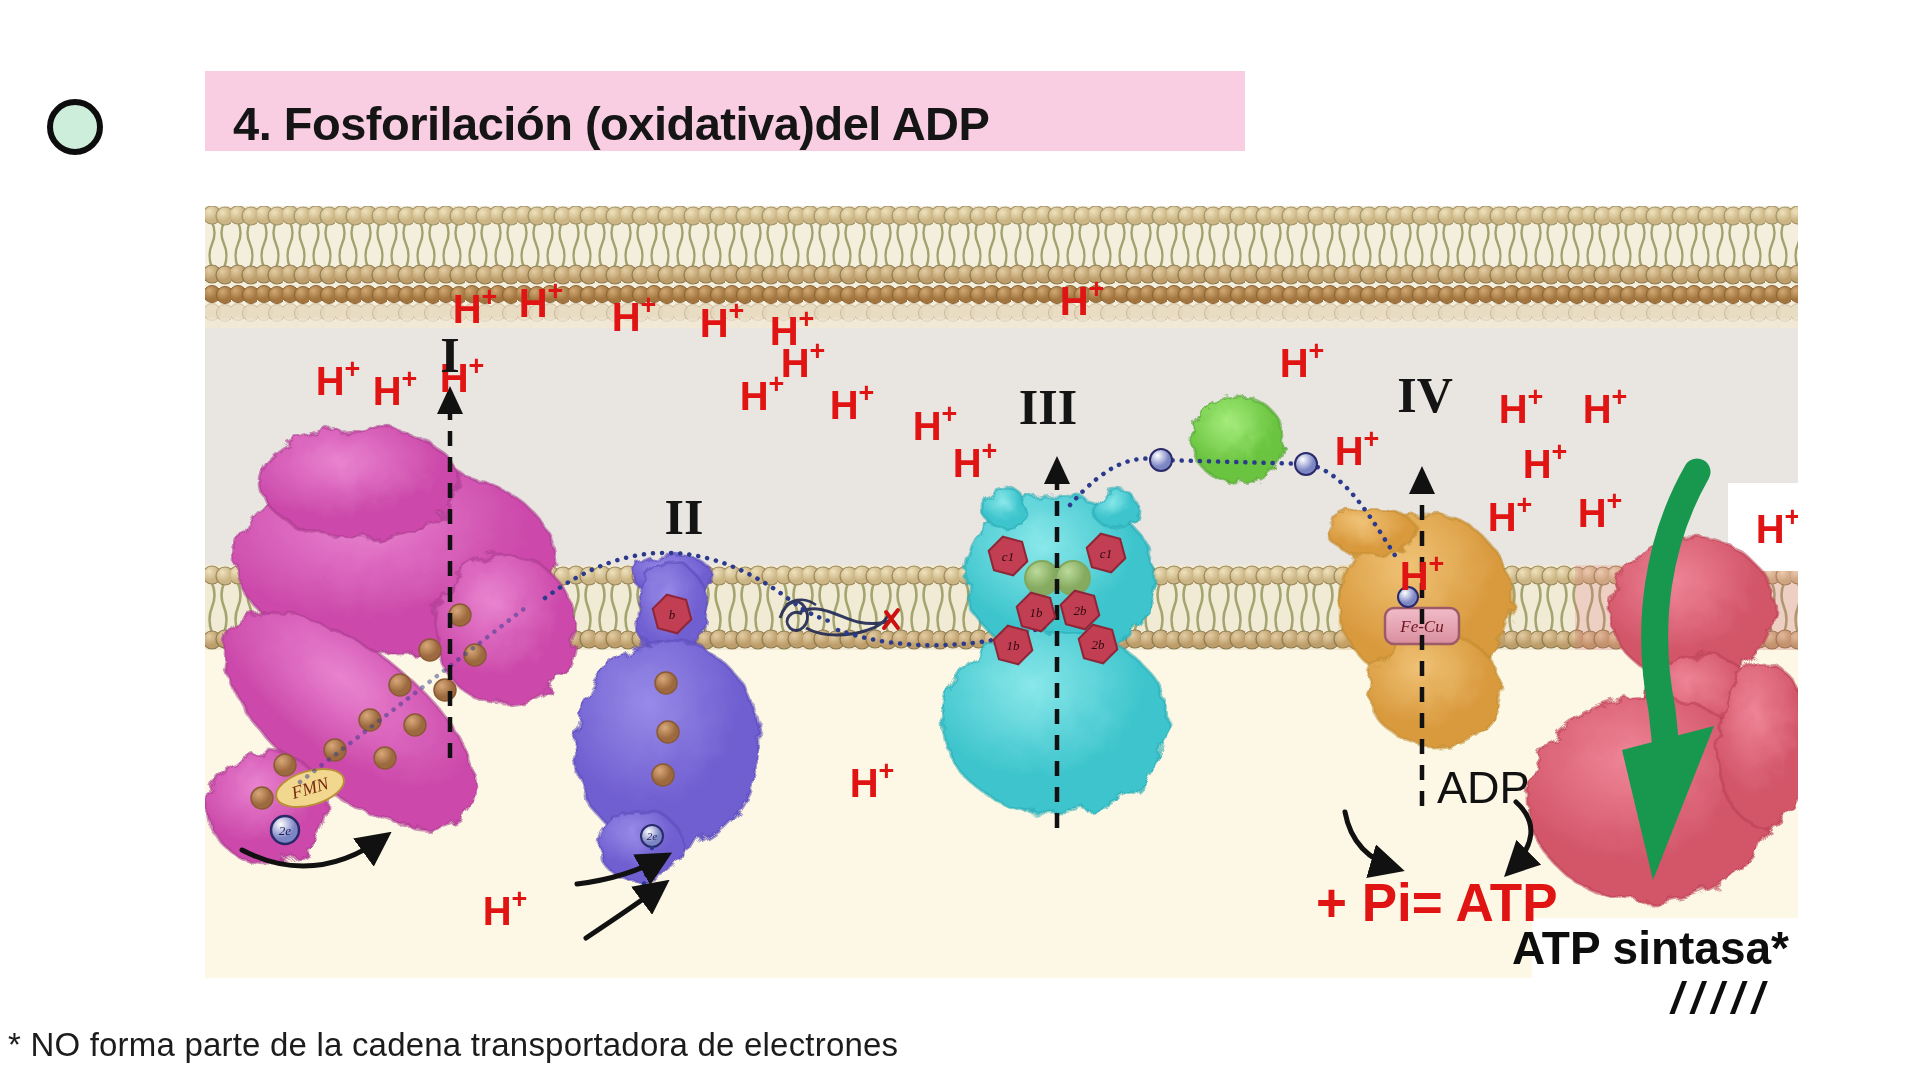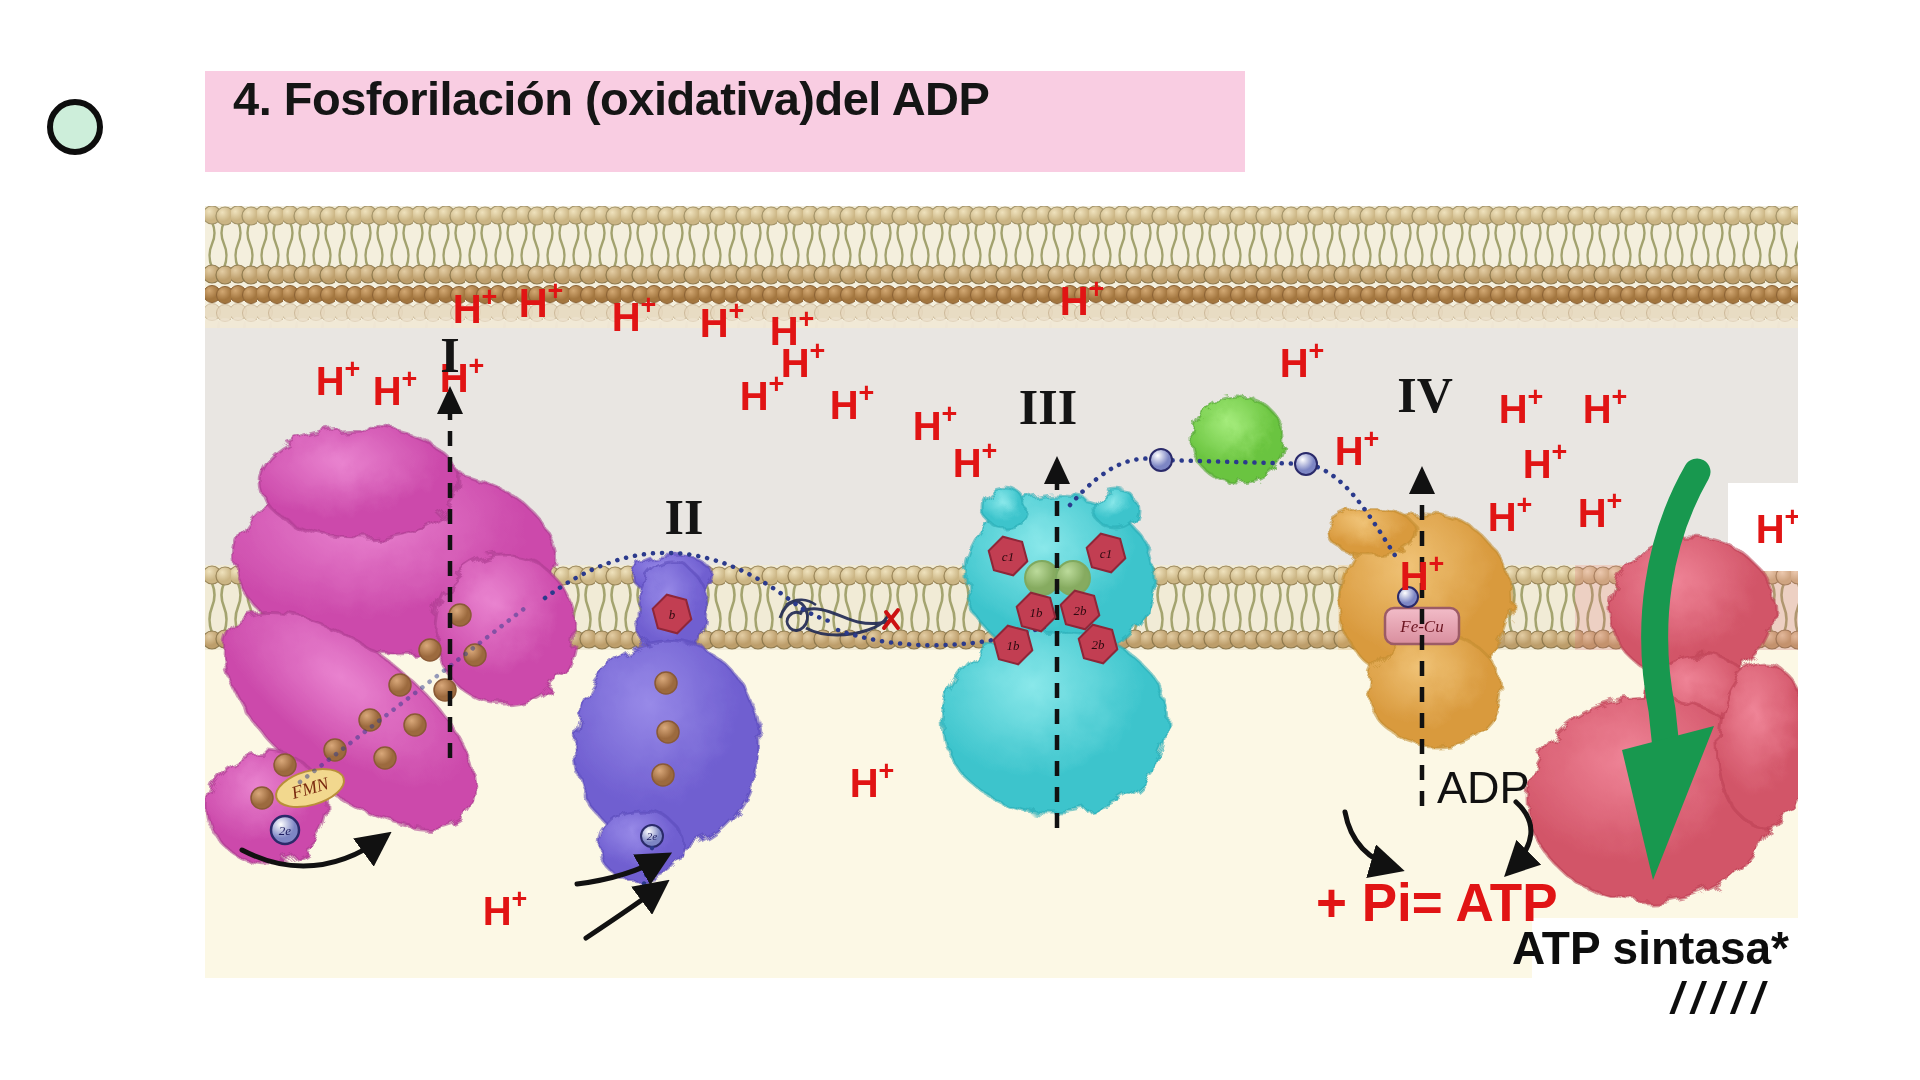--- a/index.html
+++ b/index.html
@@ -5,22 +5,22 @@
   :root{
     --title_bg:#f9cde2; --bullet_fill:#cdeeda; --hplus_red:#e11414;
     --intermembrane_gray:#e9e6e2; --matrix_cream:#fcf8e5; --green_arrow:#18984f;
   }
   *{margin:0;padding:0;box-sizing:border-box}
   html,body{width:1920px;height:1080px;background:#fff;overflow:hidden;
     font-family:"Liberation Sans",sans-serif;}
   .slide{position:relative;width:1920px;height:1080px;background:#fff;}
   .bullet{position:absolute;left:47px;top:99px;width:56px;height:56px;border-radius:50%;
     border:6px solid #0d0d0d;background:var(--bullet_fill);}
-  .titlebar{position:absolute;left:205px;top:71px;width:1040px;height:101px;
-    background:var(--title_bg);display:flex;align-items:flex-start;padding-left:28px;}
+  .titlebar{position:absolute;left:205px;top:71px;width:1040px;height:80px;
+    background:var(--title_bg);display:flex;align-items:flex-end;padding-left:28px;}
   .titlebar span{font-size:47px;font-weight:bold;color:#151515;letter-spacing:-0.5px;}
   .diagram-svg{position:absolute;left:205px;top:200px;width:1593px;height:822px;}
   .footnote{position:absolute;left:8px;top:1026px;font-size:33px;color:#1c1c1c;
     font-weight:400;letter-spacing:0.2px;}
   text{font-family:"Liberation Sans",sans-serif;}
   .numeral{font-family:"Liberation Serif","DejaVu Serif",serif;font-weight:bold;
     font-size:50px;fill:#141414;}
   .hplus{font-weight:bold;font-size:40px;fill:var(--hplus_red);}
   .hplus .sup{font-size:27px;font-weight:bold;}
   .heme-label{font-family:"Liberation Serif",serif;font-style:italic;font-size:13px;fill:#2e0a10;}
@@ -328,13 +328,14 @@
         <text x="1048" y="424" text-anchor="middle" class="numeral">III</text>
         <text x="1425" y="412" text-anchor="middle" class="numeral">IV</text>
       </g>
 
     <text x="1437" y="803" font-size="45" fill="#111">ADP</text>
     <text x="1316" y="921" font-size="53" font-weight="bold" fill="var(--hplus_red)">+ Pi= ATP</text>
     <text x="1789" y="964" font-size="46" font-weight="bold" fill="#0d0d0d" text-anchor="end">ATP sintasa*</text>
     <text x="1772" y="1013" font-size="44" font-weight="bold" font-style="italic" fill="#0d0d0d" text-anchor="end" letter-spacing="8">/////</text>
   </svg>
 
+  <div class="footnote">* NO forma parte de la cadena transportadora de electrones</div>
 </div>
 
 </body></html>

